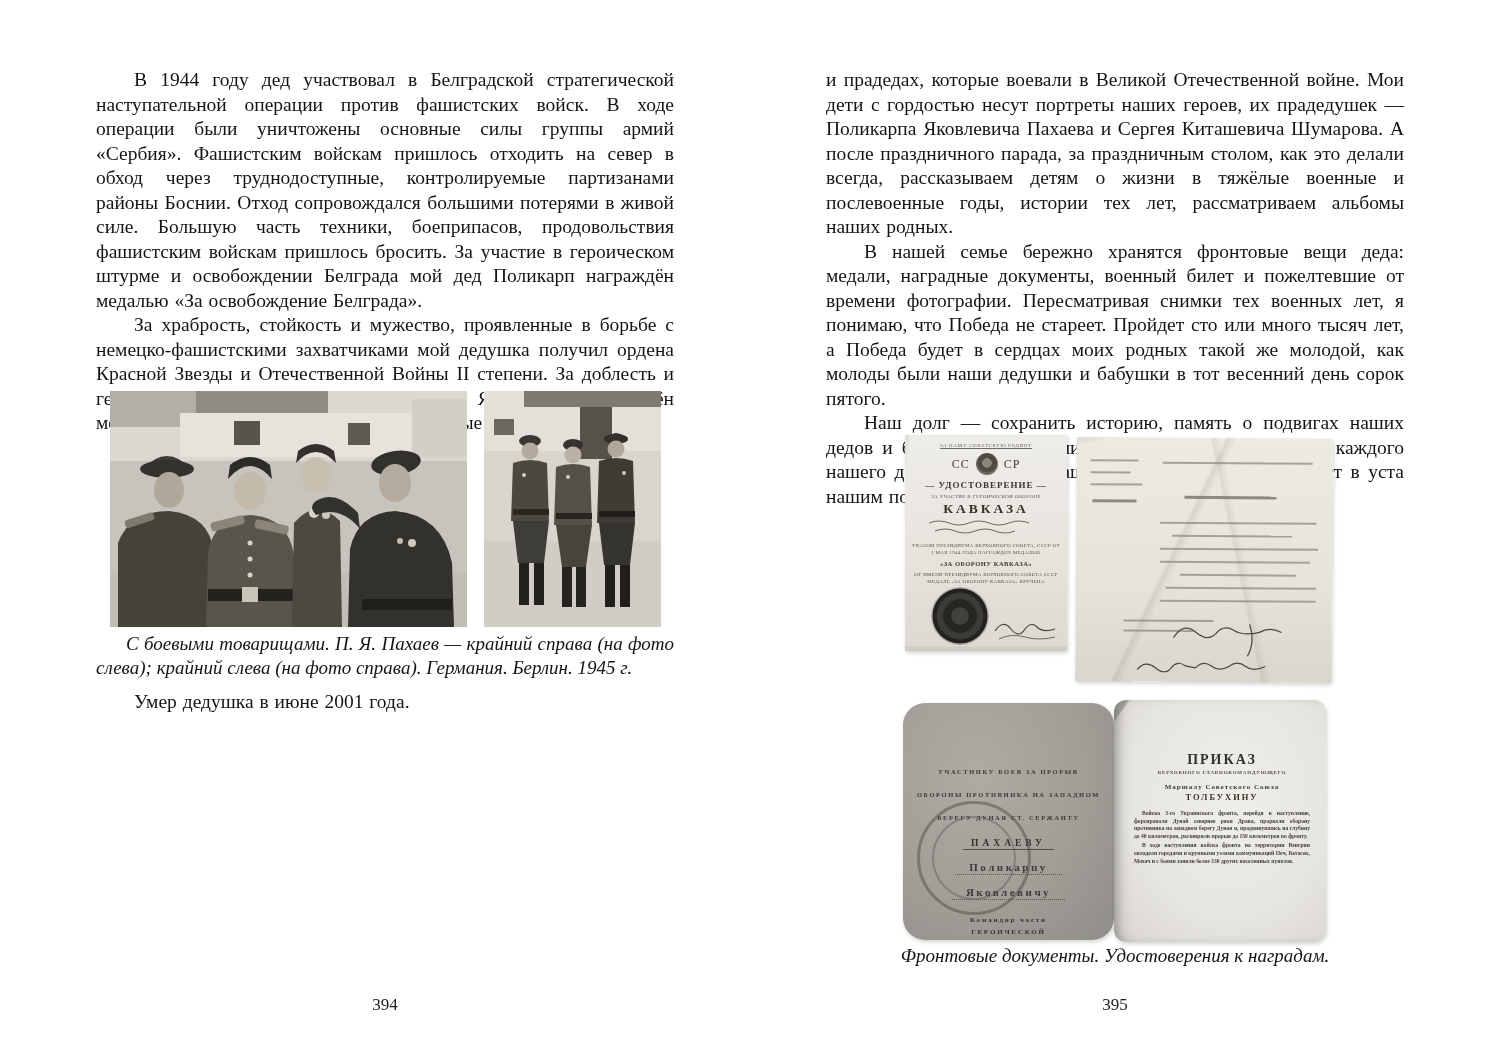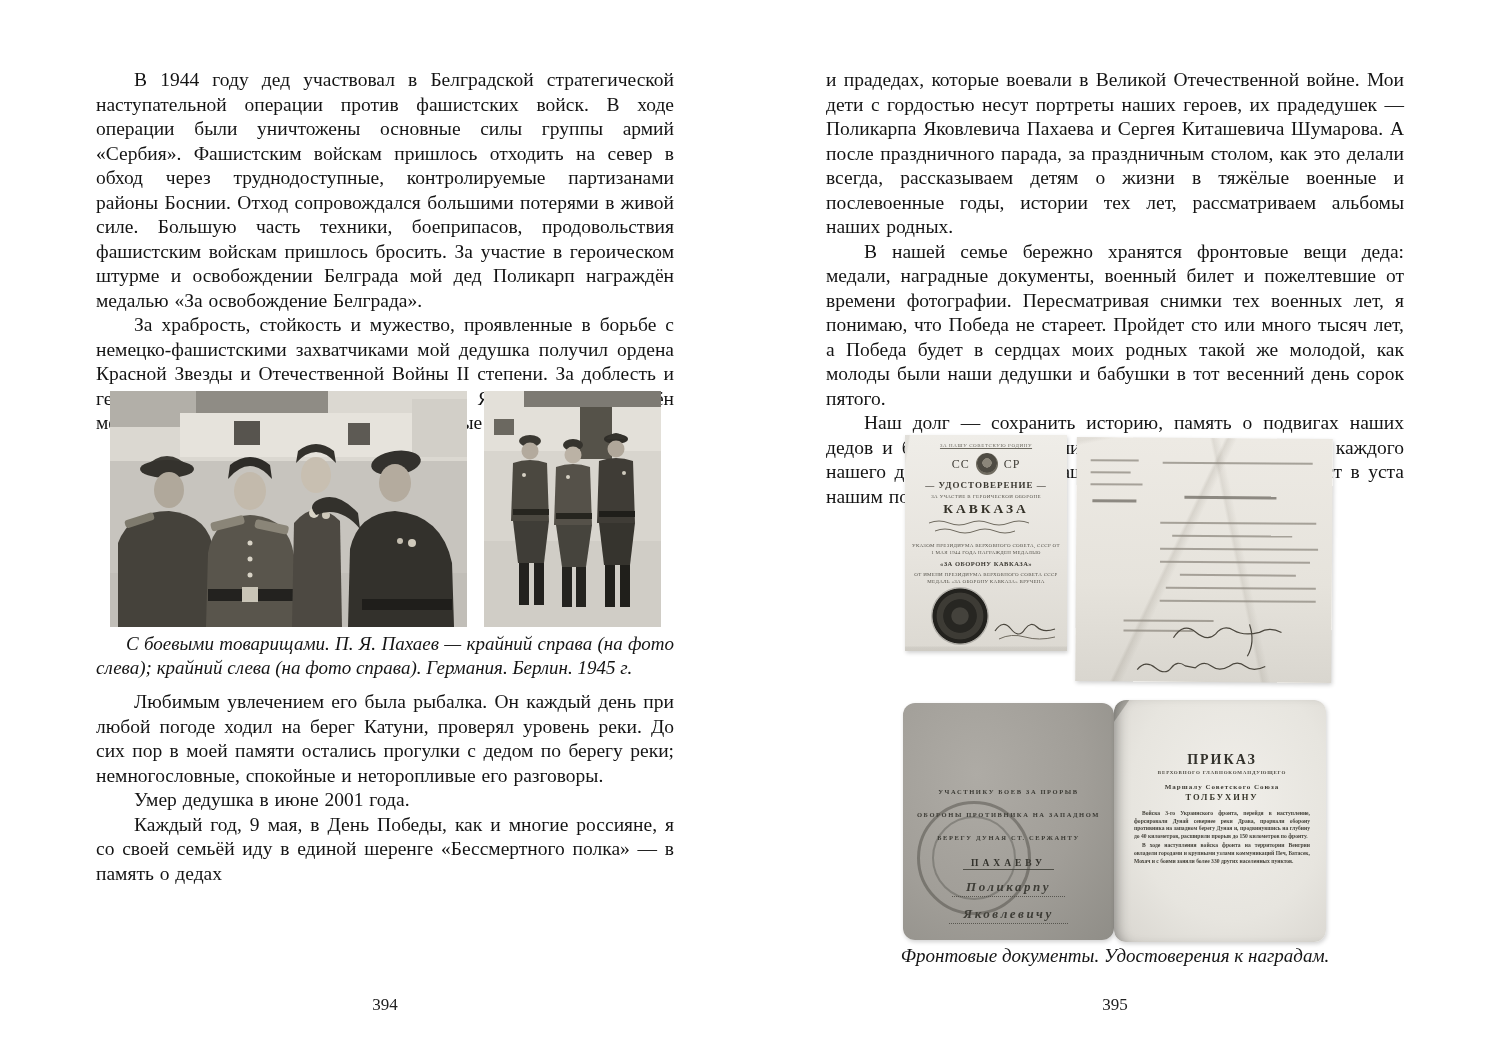--- a/index.html
+++ b/index.html
@@ -84,30 +84,30 @@
       linear-gradient(78deg, transparent 60%, rgba(120,113,100,.13) 61%, transparent 63.5%),
       linear-gradient(168deg, rgba(120,113,100,.10) 0 1.5%, transparent 3%),
       linear-gradient(180deg,#edeae4 0%,#e6e3dc 60%,#d9d6cf 100%);
     transform:rotate(.4deg);
   }
   .hline{position:absolute;height:1.5px;background:#8f8a80;opacity:.75;}
   .hline.bold{height:2.5px;background:#6d6962;}
 
   .doc-book-left{
     background:radial-gradient(ellipse at 35% 30%, #aeaba5 0%, #a19e98 55%, #8f8d87 100%);
-    border-radius:12px;
+    border-radius:22px;
     color:#33322d;
     text-align:center;
-    padding-top:72px;
+    padding-top:52px;
     box-sizing:border-box;
   }
   .d3-row{margin-top:5px;}
   .d3-line{font-size:6.5px;font-weight:bold;letter-spacing:1.6px;color:#3a3933;white-space:nowrap;}
   .d3-name{display:inline-block;font-size:9.5px;font-weight:bold;letter-spacing:4px;color:#33322c;border-bottom:1px solid rgba(58,57,50,.8);padding:0 8px 1px;}
-  .d3-small{display:inline-block;font-size:13px;font-weight:bold;letter-spacing:2.5px;color:#3d3c36;border-bottom:1px dotted rgba(58,57,50,.7);padding:0 14px 1px;font-style:italic;}
+  .d3-small{display:inline-block;font-size:11px;font-weight:bold;letter-spacing:2.5px;color:#3d3c36;border-bottom:1px dotted rgba(58,57,50,.7);padding:0 14px 1px;}
   .d3-sig{font-size:7px;font-weight:bold;letter-spacing:1.8px;color:#34332d;margin-top:4px;white-space:nowrap;}
   .stamp-ring{
     position:absolute;left:14px;top:98px;width:108px;height:108px;border-radius:50%;
     border:3px solid rgba(70,68,62,.45);
   }
   .stamp-ring::after{
     content:'';position:absolute;left:12px;top:12px;right:12px;bottom:12px;
     border-radius:50%;border:2px solid rgba(70,68,62,.35);
   }
 
@@ -215,23 +215,21 @@
     <path d="M115 132 L151 132 L146 174 L120 174 Z" fill="#36342e"></path>
     <rect x="121" y="174" width="10" height="42" fill="#201f1b"></rect>
     <rect x="136" y="174" width="10" height="42" fill="#201f1b"></rect>
     <circle cx="140" cy="82" r="2" fill="#cfcabd"></circle>
   </svg>
 </div>
 
 <div class="abs caption indent" style="left:96px;top:632px;width:578px;">С боевыми товарищами. П. Я. Пахаев — крайний справа (на фото слева); крайний слева (на фото справа). Германия. Берлин. 1945 г.</div>
 
 <div class="abs textblock" style="left:96px;top:690px;">
-  <p>Любимым увлечением его была рыбалка. Он каждый день при любой погоде ходил на берег Катуни, проверял уровень реки. До сих пор в моей памяти остались прогулки с дедом по берегу реки; немногословные, спокойные и неторопливые его разговоры.</p>
   <p>Умер дедушка в июне 2001 года.</p>
-  <p>Каждый год, 9 мая, в День Победы, как и многие россияне, я со своей семьёй иду в единой шеренге «Бессмертного полка» — в память о дедах</p>
 </div>
 
 <div class="abs pagenum" style="left:96px;top:995px;">394</div>
 
 <div class="abs textblock" style="left:826px;top:68px;">
   <p class="no-indent">и прадедах, которые воевали в Великой Отечественной войне. Мои дети с гордостью несут портреты наших героев, их прадедушек — Поликарпа Яковлевича Пахаева и Сергея Киташевича Шумарова. А после праздничного парада, за праздничным столом, как это делали всегда, рассказываем детям о жизни в тяжёлые военные и послевоенные годы, истории тех лет, рассматриваем альбомы наших родных.</p>
   <p>В нашей семье бережно хранятся фронтовые вещи деда: медали, наградные документы, военный билет и пожелтевшие от времени фотографии. Пересматривая снимки тех военных лет, я понимаю, что Победа не стареет. Пройдет сто или много тысяч лет, а Победа будет в сердцах моих родных такой же молодой, как молоды были наши дедушки и бабушки в тот весенний день сорок пятого.</p>
   <p>Наш долг — сохранить историю, память о подвигах наших дедов и бабушек — тружениках тыла; сохранить Победу каждого нашего деда и прадеда в наших сердцах и передать из уст в уста нашим потомкам.</p>
 </div>
 

